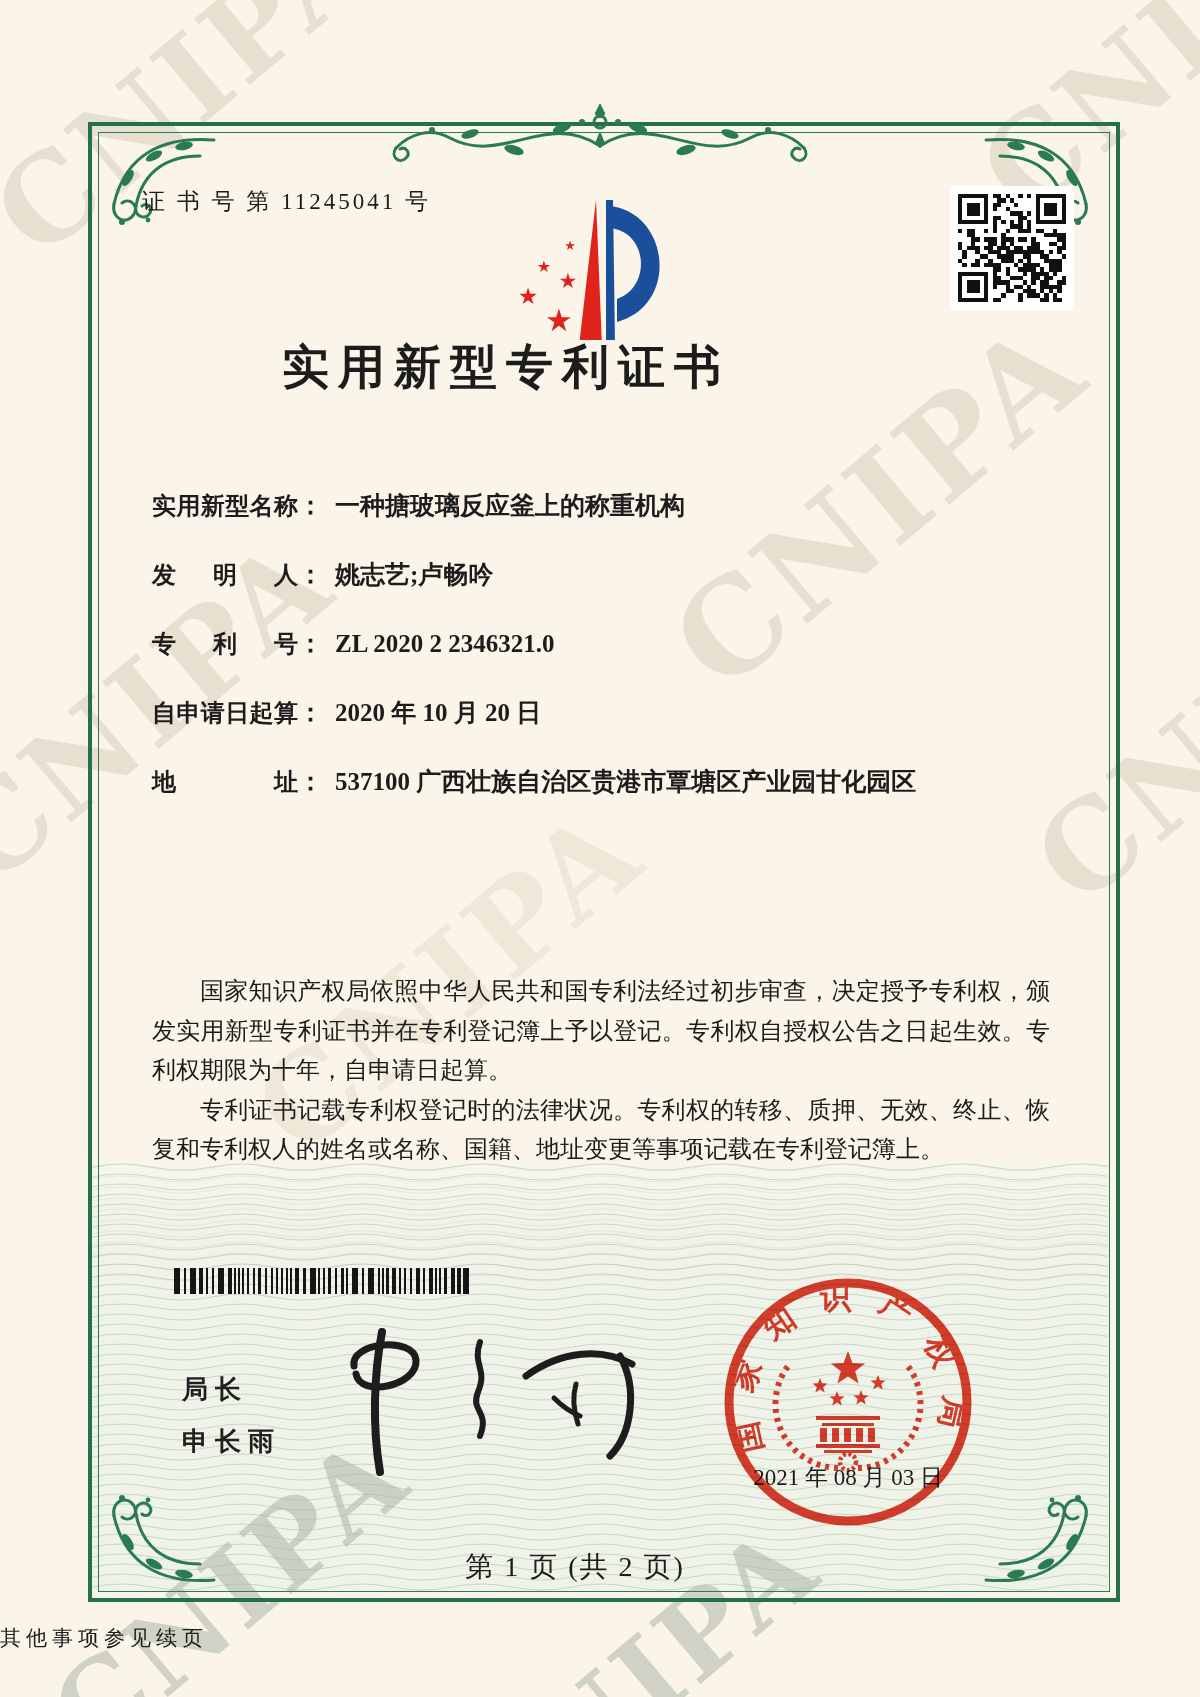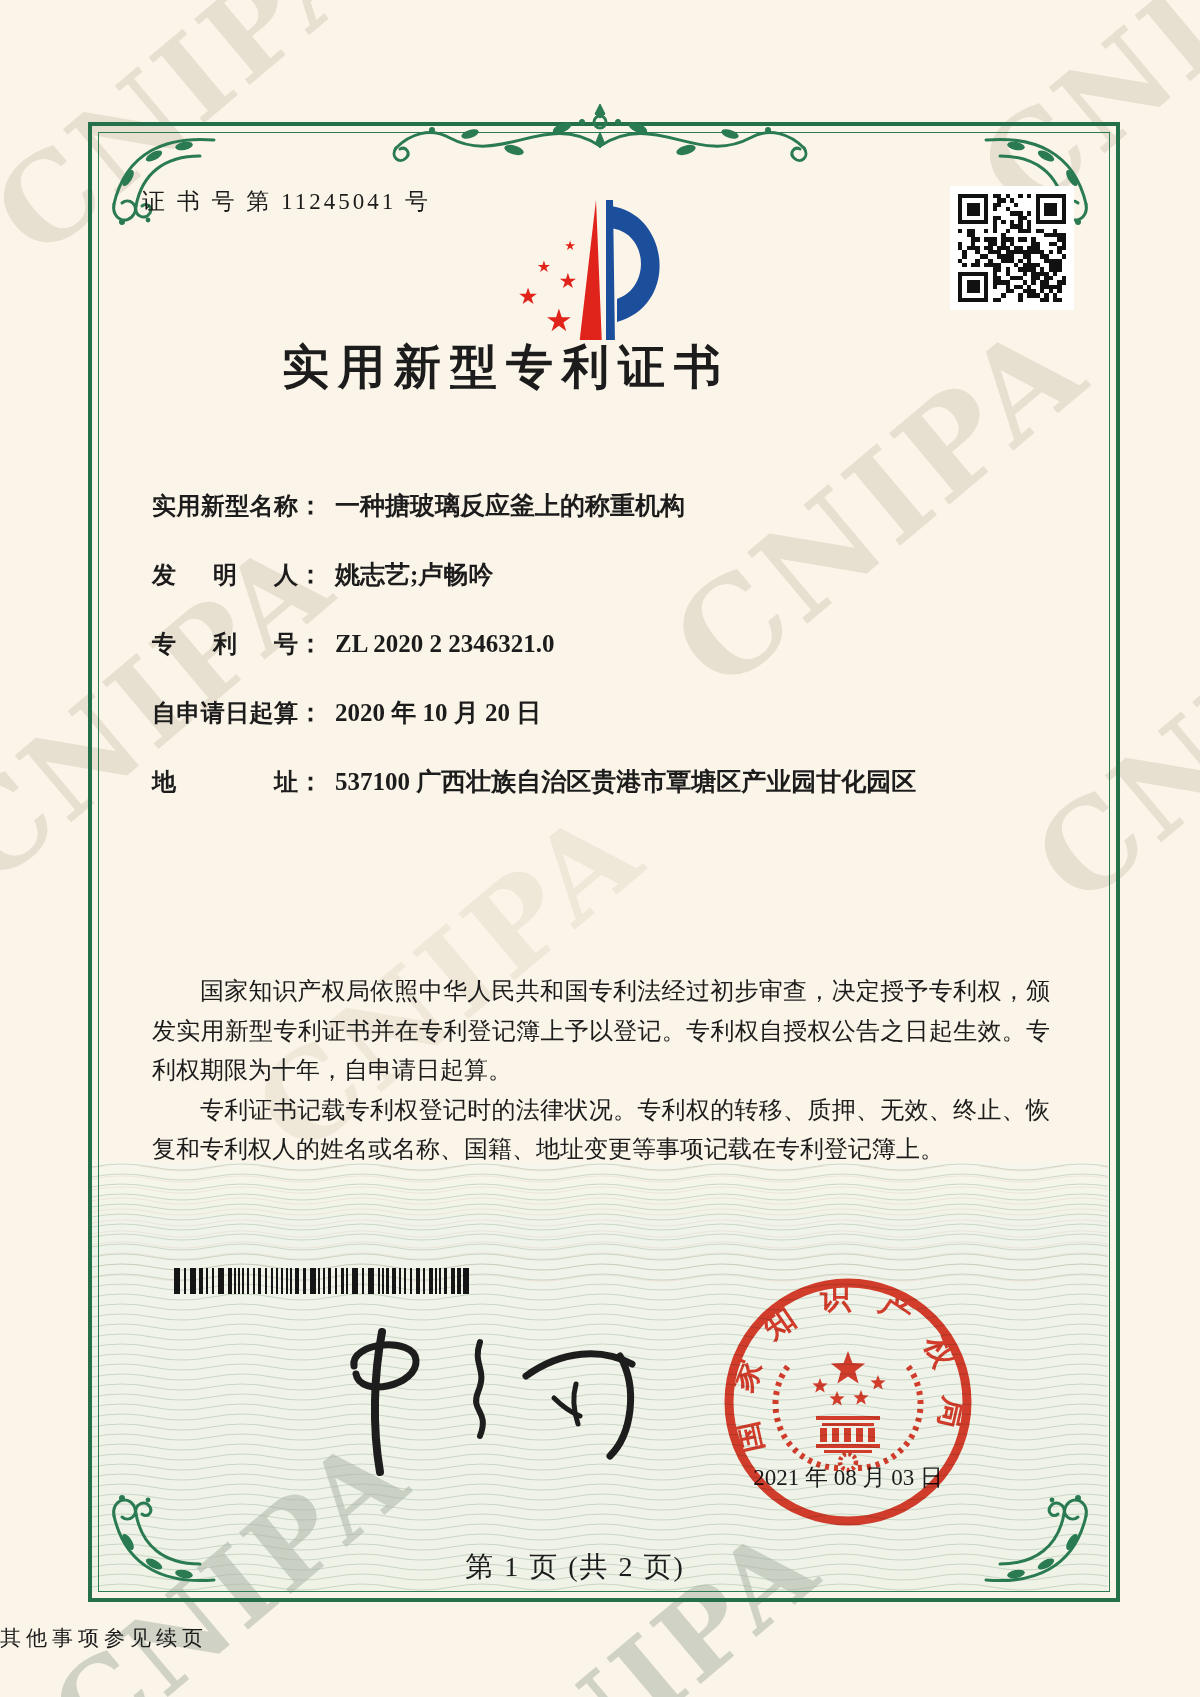--- a/index.html
+++ b/index.html
@@ -546,20 +546,24 @@
       <rect x="251" y="0" width="2" height="26" fill="#151515"></rect>
       <rect x="257" y="0" width="4" height="26" fill="#151515"></rect>
       <rect x="263" y="0" width="2" height="26" fill="#151515"></rect>
       <rect x="267" y="0" width="2" height="26" fill="#151515"></rect>
       <rect x="272" y="0" width="3" height="26" fill="#151515"></rect>
       <rect x="279" y="0" width="4" height="26" fill="#151515"></rect>
       <rect x="285" y="0" width="4" height="26" fill="#151515"></rect>
       <rect x="291" y="0" width="6" height="26" fill="#151515"></rect>
     </svg>
 
+  <div class="signer">
+    <div>局长</div>
+    <div class="line2">申长雨</div>
+  </div>
 
   <svg class="sig" width="330" height="172" fill="none" stroke="#1d1d1d" stroke-linecap="round">
     <path d="M52,20 C44,62 42,114 50,160" stroke-width="8"></path>
     <path d="M24,54 C20,30 84,24 86,48 C88,74 30,86 26,62" stroke-width="7"></path>
     <path d="M150,30 C142,54 158,56 148,80 C140,100 160,98 150,124" stroke-width="6"></path>
     <path d="M196,64 C232,38 272,36 302,52" stroke-width="7"></path>
     <path d="M290,44 C308,76 302,122 280,144" stroke-width="7"></path>
     <path d="M246,72 C242,86 244,100 248,112" stroke-width="5"></path>
     <path d="M224,86 C232,94 240,100 250,104" stroke-width="5"></path>
   </svg>

